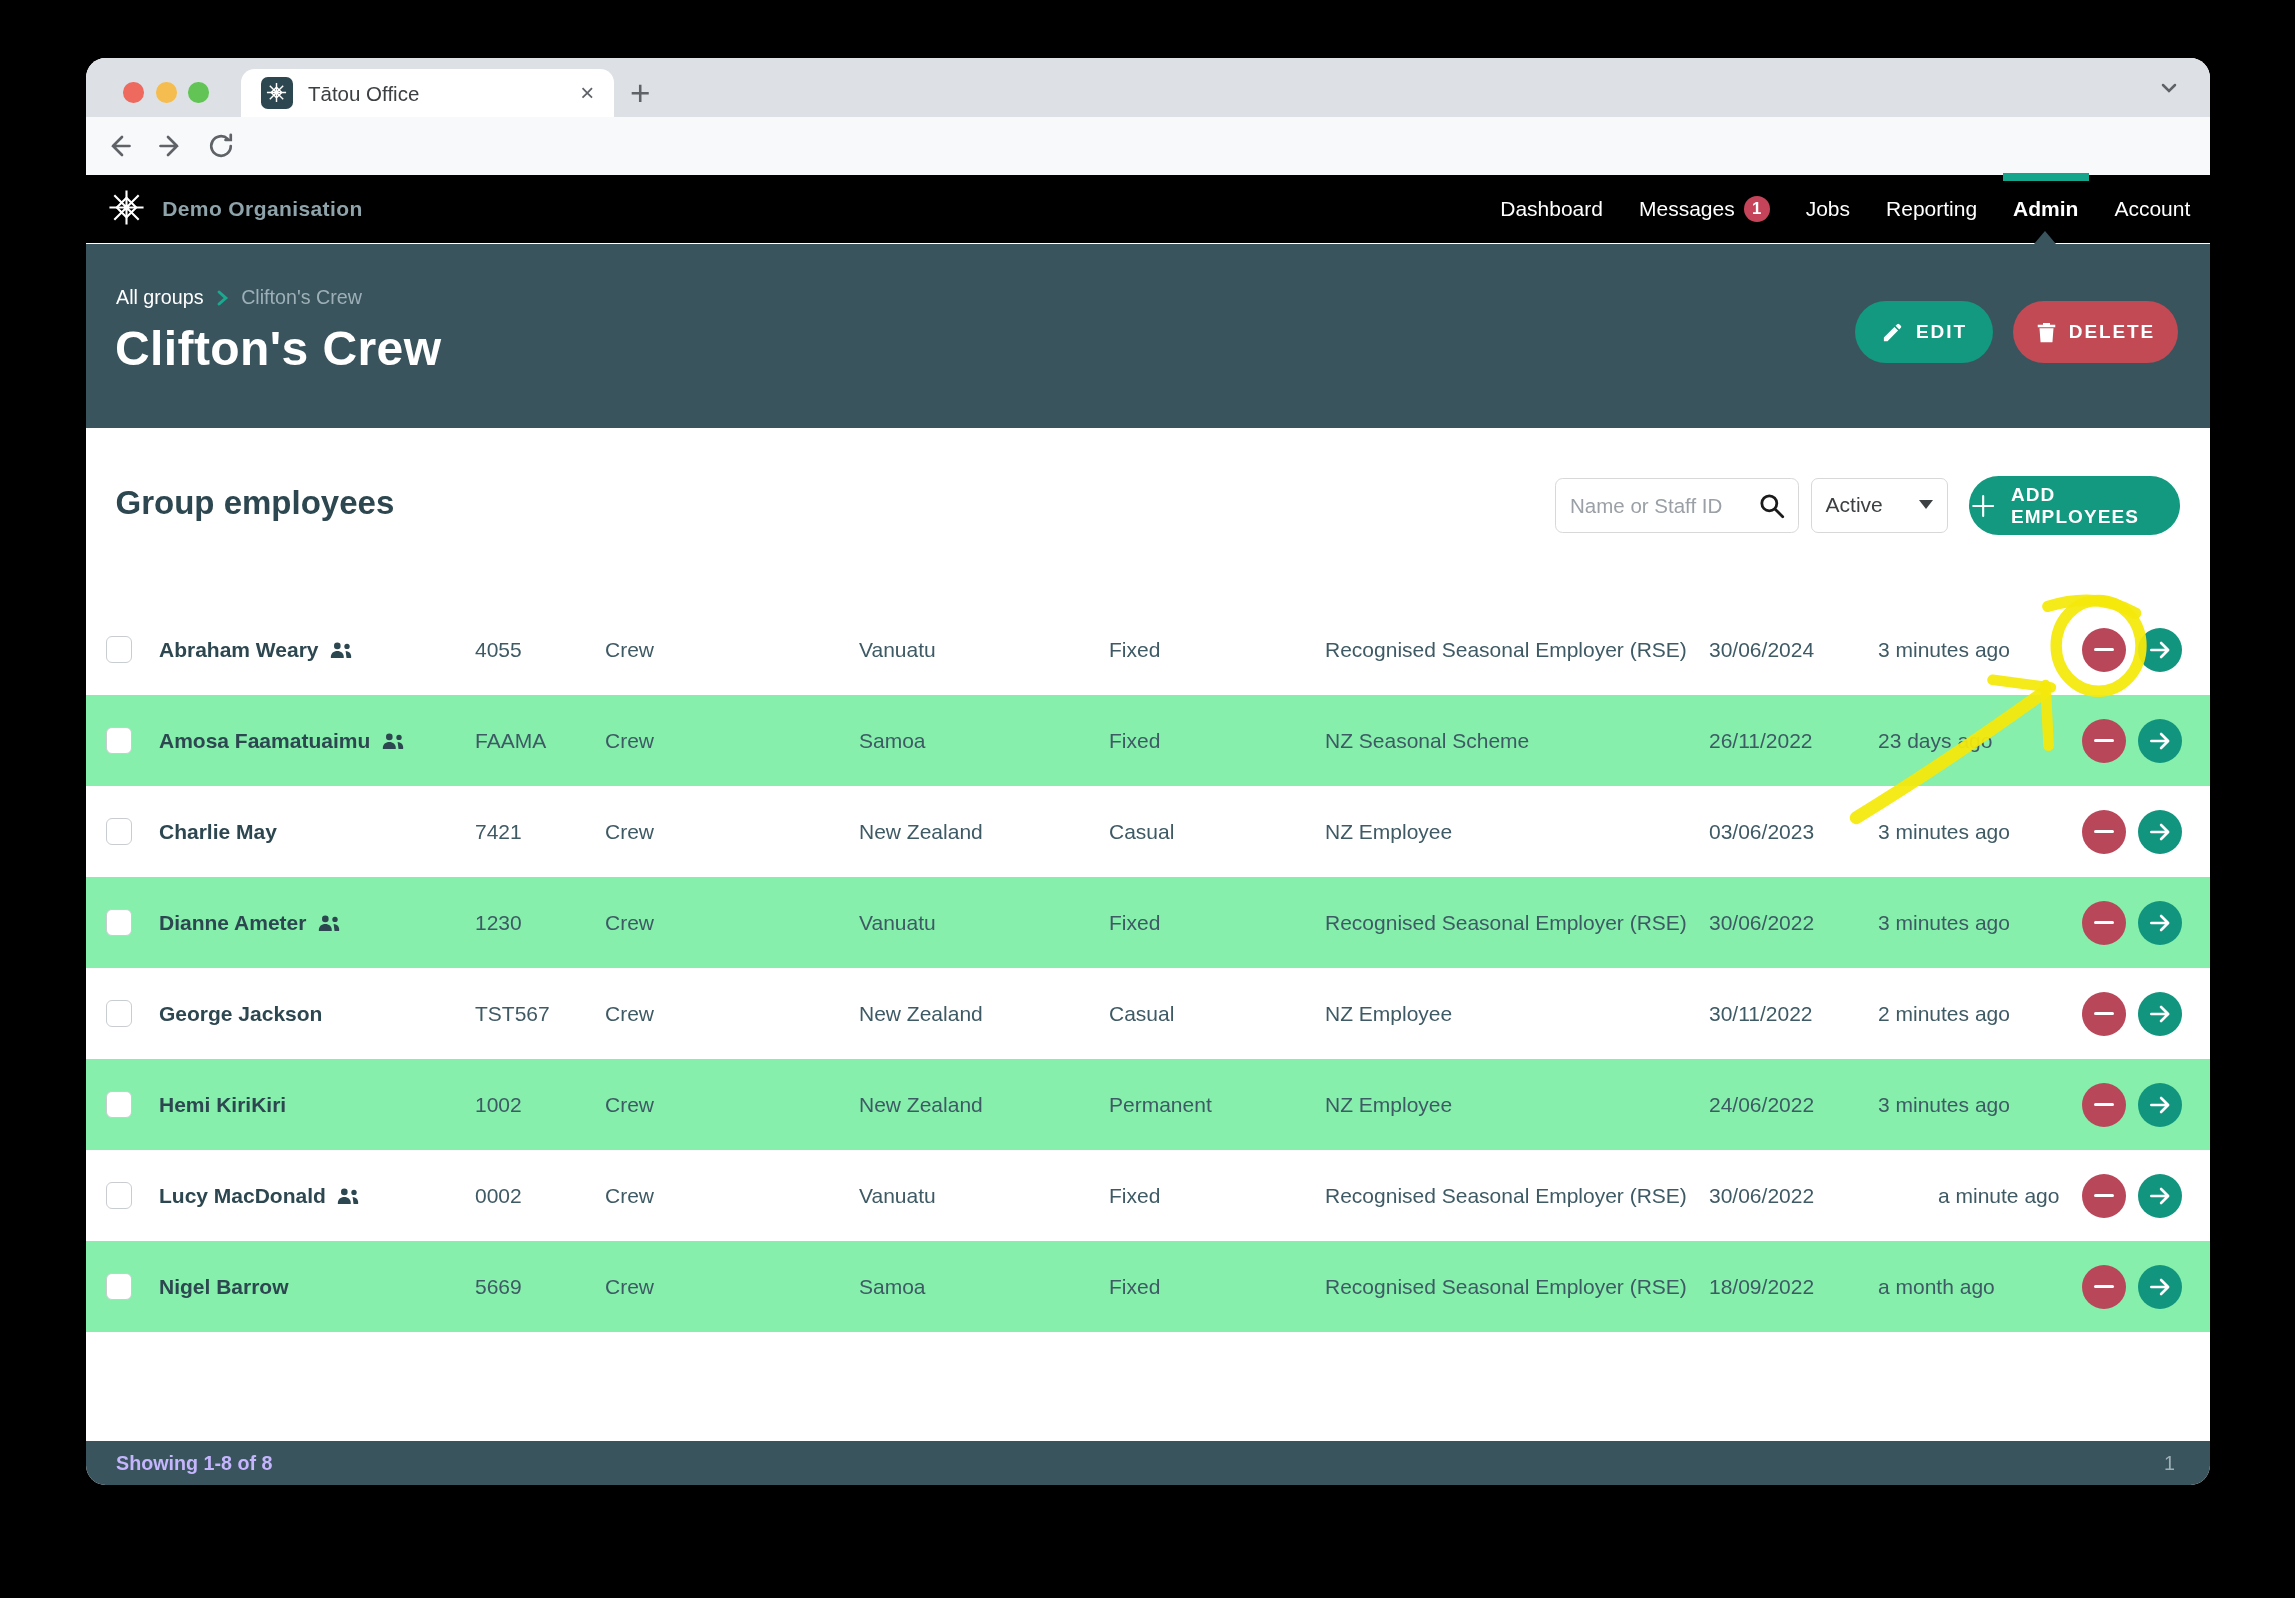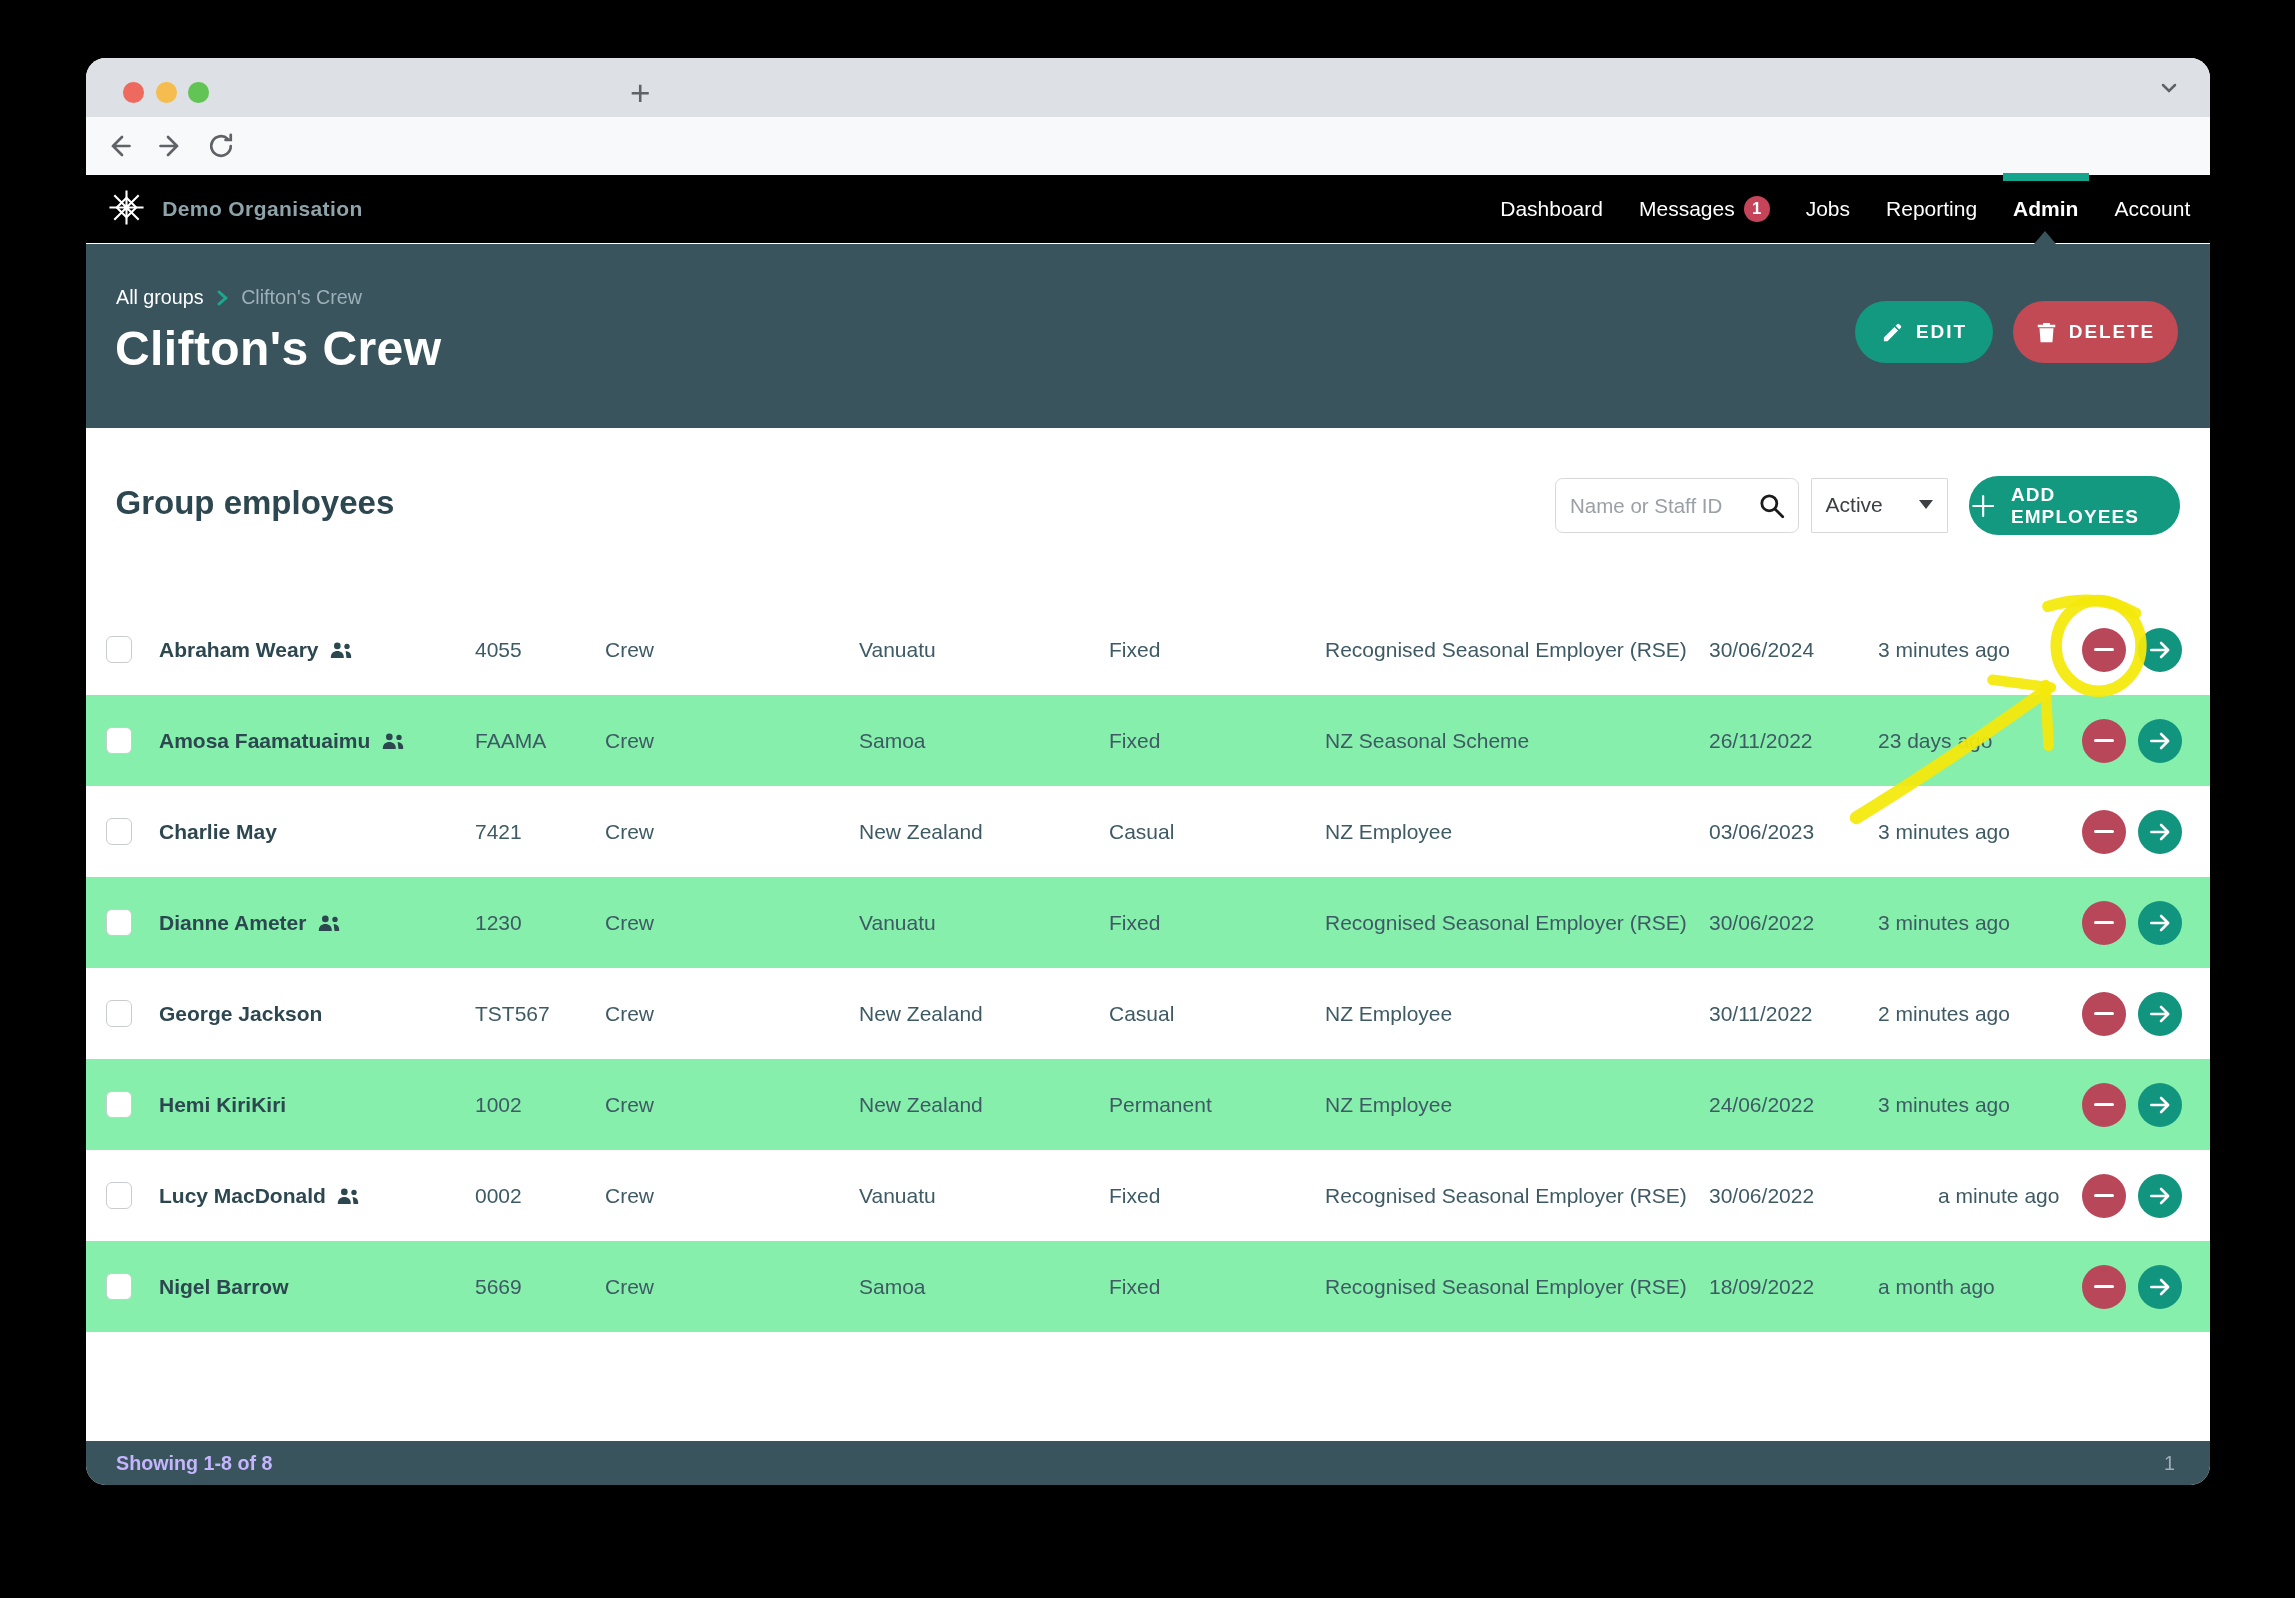--- a/index.html
+++ b/index.html
@@ -62,21 +62,21 @@
   .hero-title{position:absolute;left:29px;top:77px;font-size:48px;font-weight:bold;color:#fff;letter-spacing:0.4px;}
   .pill{position:absolute;top:57px;height:62px;border-radius:31px;display:flex;align-items:center;justify-content:center;gap:12px;color:#fff;font-size:19px;font-weight:bold;letter-spacing:1.9px;cursor:pointer;}
   .pill.edit{left:1769px;width:138px;background:#12997f;}
   .pill.delete{left:1927px;width:165px;background:#c14a54;}
   
   .heading{position:absolute;left:29.5px;top:426px;font-size:33px;font-weight:bold;color:#2d4750;}
   .search{position:absolute;left:1469px;top:420px;width:244px;height:55px;border:1.5px solid #d8d8d8;border-radius:7.6px;background:#fff;box-sizing:border-box;}
   .search input{position:absolute;left:12px;top:4.5px;width:182px;height:42px;border:0;outline:none;font-size:20.5px;color:#333;font-family:inherit;background:transparent;}
   .search input::placeholder{color:#9aa0a6;}
   .search .mag{position:absolute;right:10.6px;top:12px;}
-  .selectbox{position:absolute;left:1725px;top:420px;width:137px;height:55px;border:1.5px solid #d8d8d8;border-radius:1px;background:#fff;box-sizing:border-box;}
+  .selectbox{position:absolute;left:1725px;top:420px;width:137px;height:55px;border:1.5px solid #d8d8d8;border-radius:7px;background:#fff;box-sizing:border-box;}
   .selectbox .val{position:absolute;left:13.6px;top:14.4px;font-size:21px;color:#3c4043;}
   .selectbox .caret{position:absolute;right:13.6px;top:21px;width:0;height:0;border-left:7.6px solid transparent;border-right:7.6px solid transparent;border-top:9.8px solid #3c4043;}
   .addbtn{position:absolute;left:1883px;top:418px;width:211px;height:59px;border-radius:30px;background:#12997f;color:#fff;display:flex;align-items:center;justify-content:center;gap:13.6px;font-size:19px;font-weight:bold;letter-spacing:1.1px;cursor:pointer;}
   
   .thead{position:absolute;left:0;top:507px;width:2124px;height:39px;background:#f0f0f0;}
   .hcell{position:absolute;top:9.8px;font-size:17.4px;font-weight:bold;color:#2d4750;letter-spacing:0.6px;white-space:nowrap;}
   .sort{font-size:13px;margin-left:6px;}
   .cb{position:absolute;left:19.7px;width:26.5px;height:26.5px;border:1.5px solid #c9cdd1;border-radius:6px;background:#fff;box-sizing:border-box;}
   .thead .cb{top:6px;}
   .trow{position:absolute;left:0;width:2124px;height:91px;background:#fff;}
@@ -97,20 +97,30 @@
 </style>
 </head>
 <body>
 
 <div class="window">
 
   <div class="tabstrip">
     <span class="dot r"></span>
     <span class="dot y"></span>
     <span class="dot g"></span>
+    <div class="tab">
+      <span class="fav">
+        <svg width="23" height="23" viewBox="0 0 48 48" fill="none" stroke="#fff" stroke-width="3">
+          <path d="M24 4v40M4 24h40M10 10l28 28M38 10L10 38"></path>
+            <path d="M24 13l11 11-11 11-11-11z"></path>
+        </svg>
+      </span>
+      <span class="tab-title">Tātou Office</span>
+      <span class="tab-close">×</span>
+    </div>
     <span class="newtab">+</span>
     <span class="strip-chevron">
       <svg width="26" height="18" viewBox="0 0 34 24" fill="none" stroke="#5f6368" stroke-width="3.4" stroke-linecap="round">
           <path d="M9 8l8 8 8-8"></path>
         </svg>
     </span>
   </div>
 
   <div class="toolbar">
     <span class="navbtn" style="left:18px">

